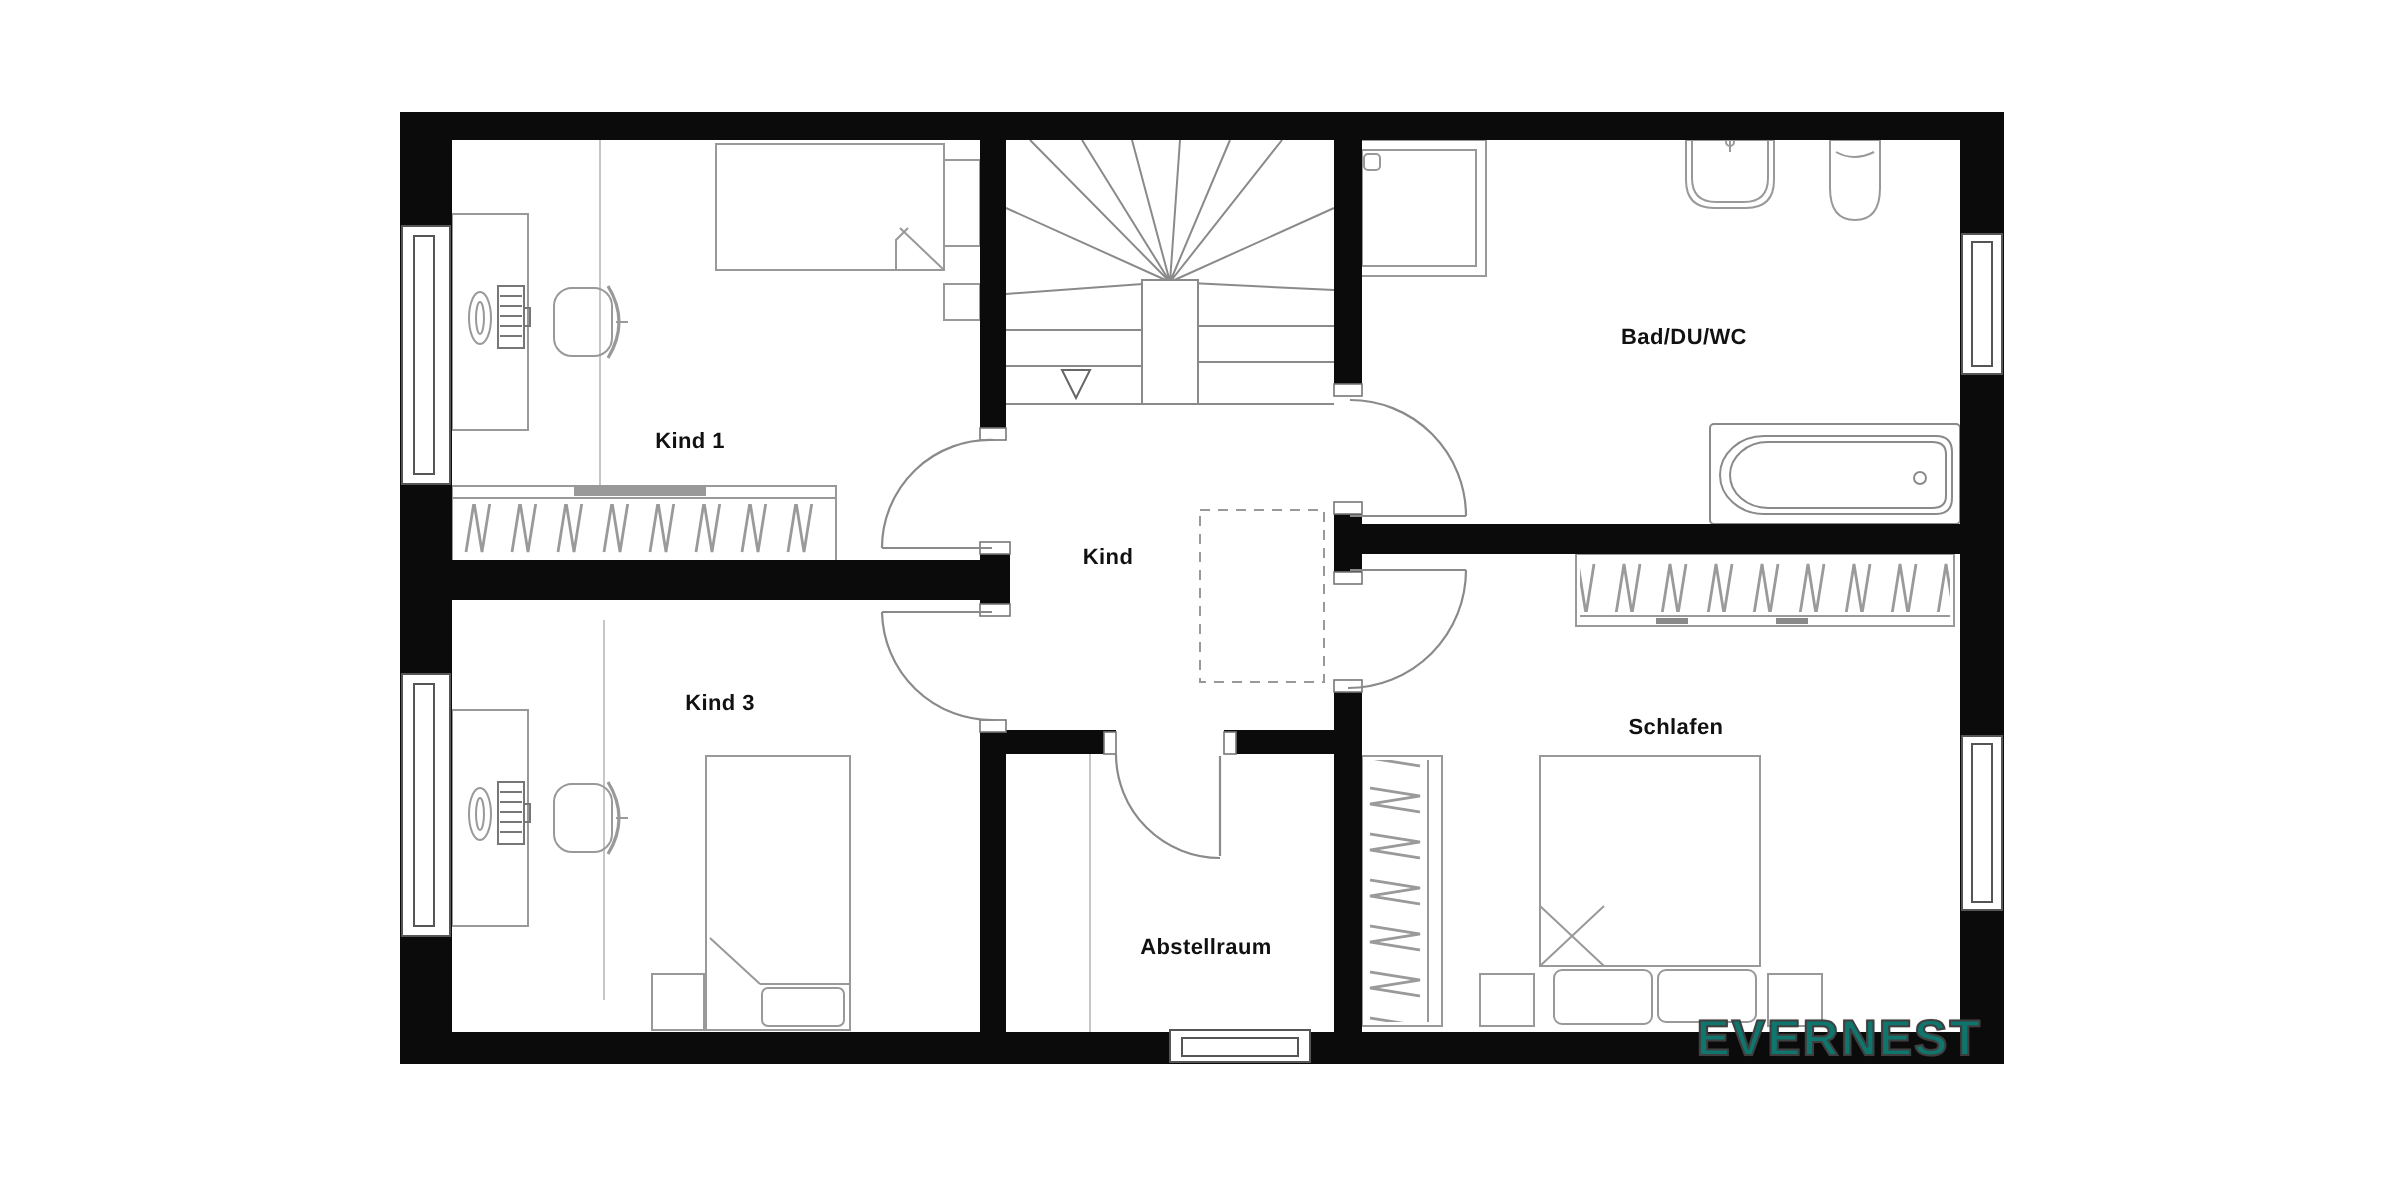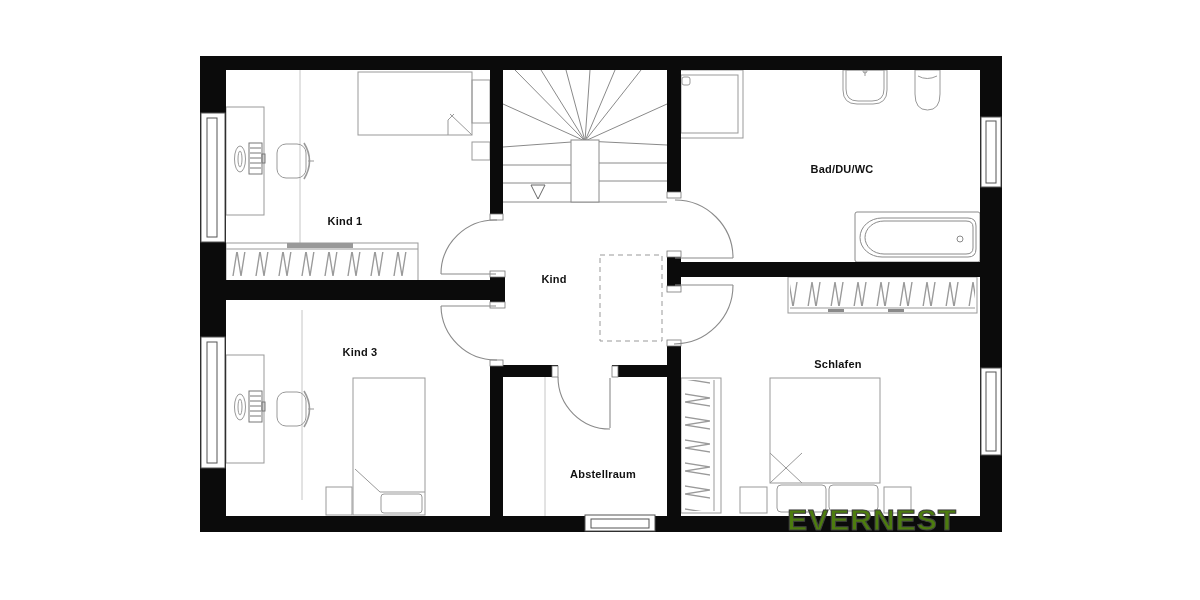--- a/index.html
+++ b/index.html
@@ -1,22 +1,22 @@
 <!DOCTYPE html>
 <html><head>
 <meta charset="utf-8">
 <style>
   html,body{margin:0;padding:0;background:#ffffff;}
   .plan{position:relative;width:1200px;height:600px;background:#ffffff;overflow:hidden;
         font-family:"Liberation Sans",sans-serif;}
   .plan svg{position:absolute;left:0;top:0;}
   .room-label{position:absolute;transform:translate(-50%,-50%);font-weight:bold;
               font-size:11px;color:#111;white-space:nowrap;letter-spacing:.2px;}
-  .watermark{position:absolute;left:957px;top:521px;transform:translate(-100%,-54%);
-             font-weight:bold;font-size:30px;letter-spacing:1px;color:#4d7c0f;
+  .watermark{position:absolute;left:991px;top:521px;transform:translate(-100%,-54%);
+             font-weight:bold;font-size:25px;letter-spacing:1px;color:#0f766e;
              -webkit-text-stroke:1px #3f3f3f;
              text-shadow:0 0 1px #3f3f3f;white-space:nowrap;}
 </style>
 </head>
 <body>
 
 <div class="plan">
 
 <svg width="1200" height="600" viewBox="0 0 1200 600">
   <defs>

